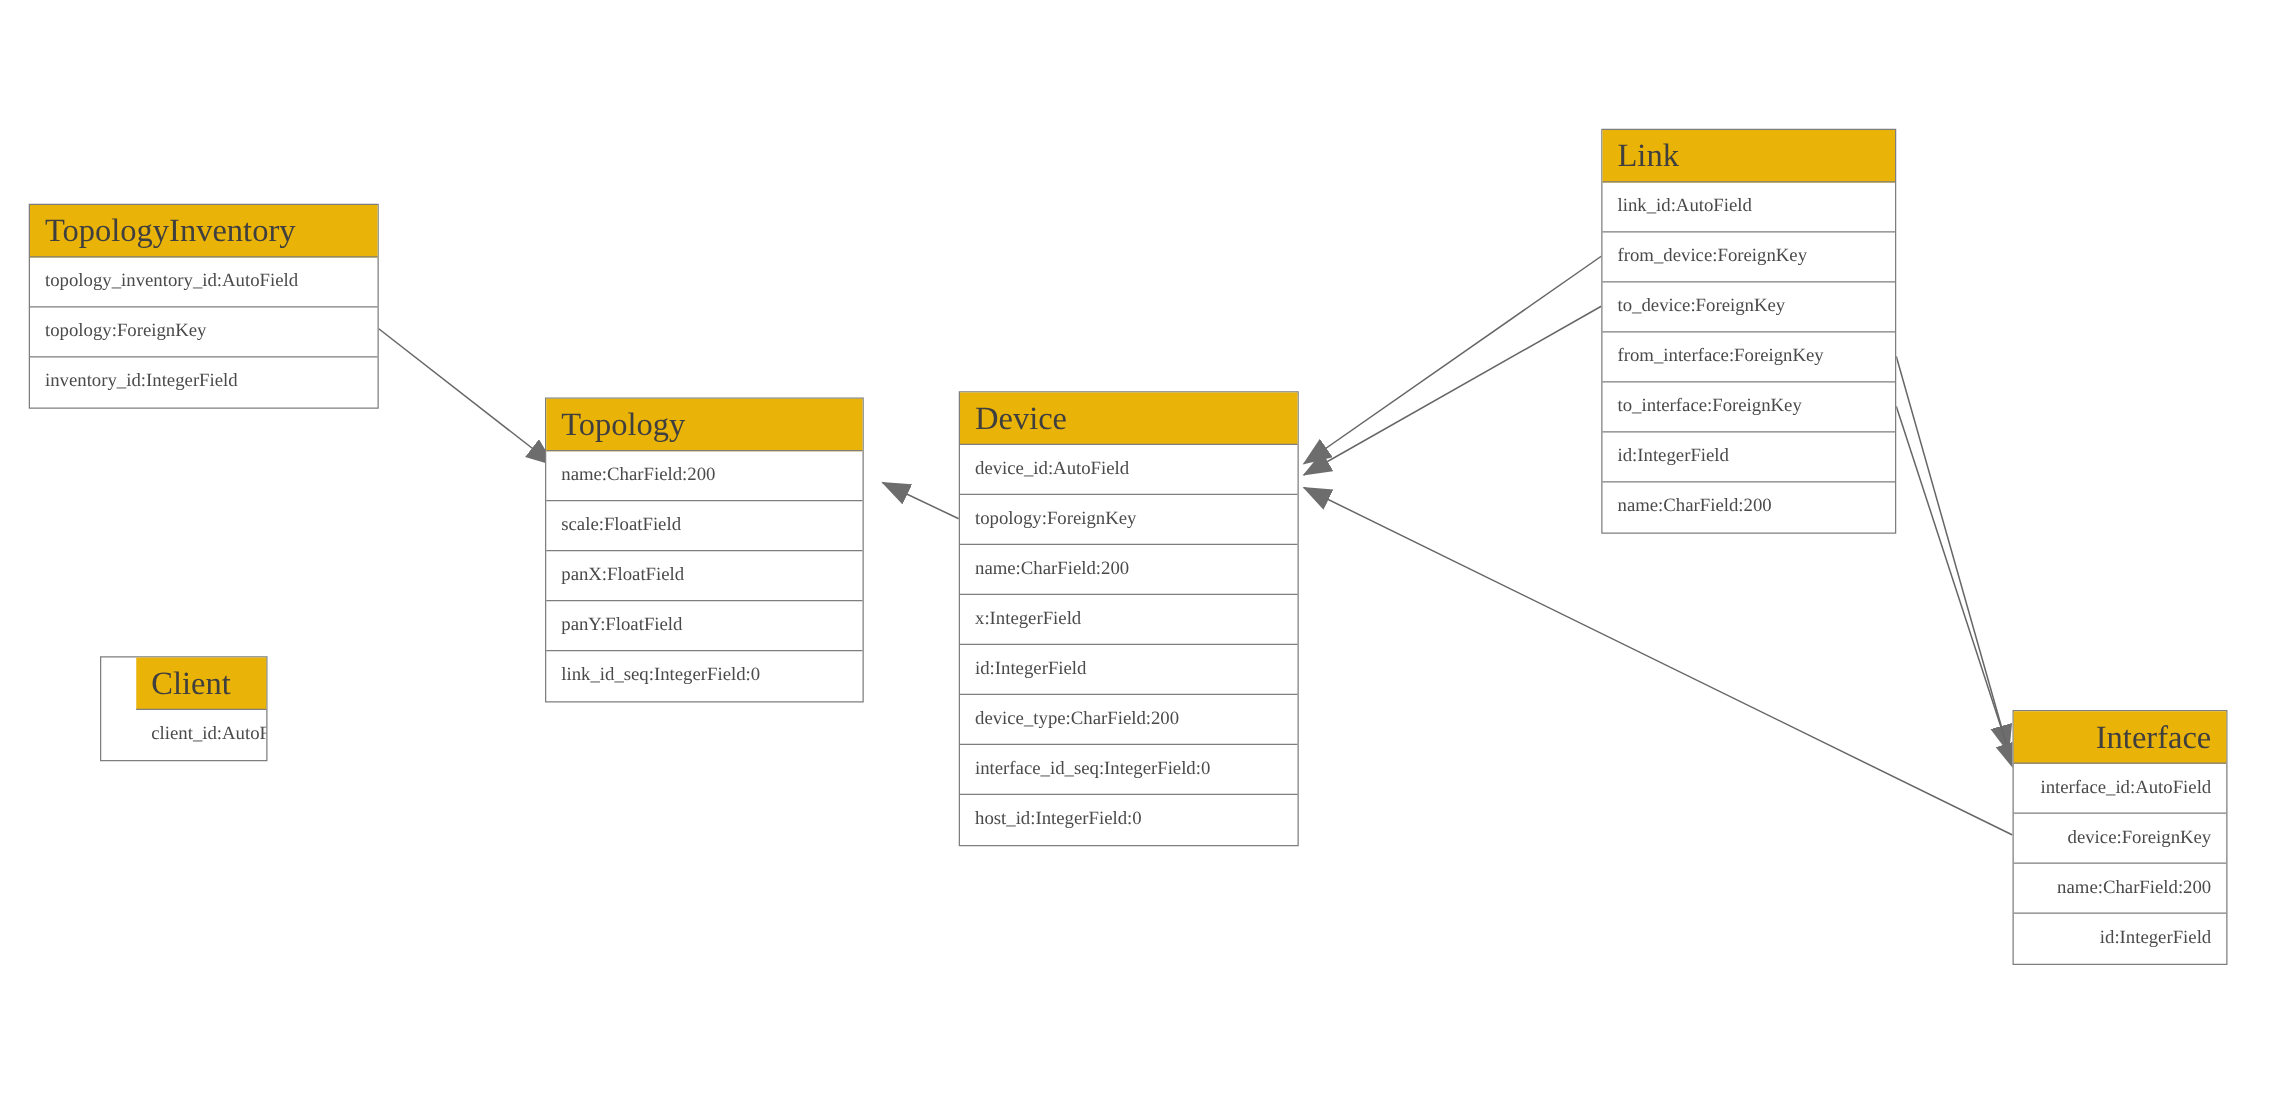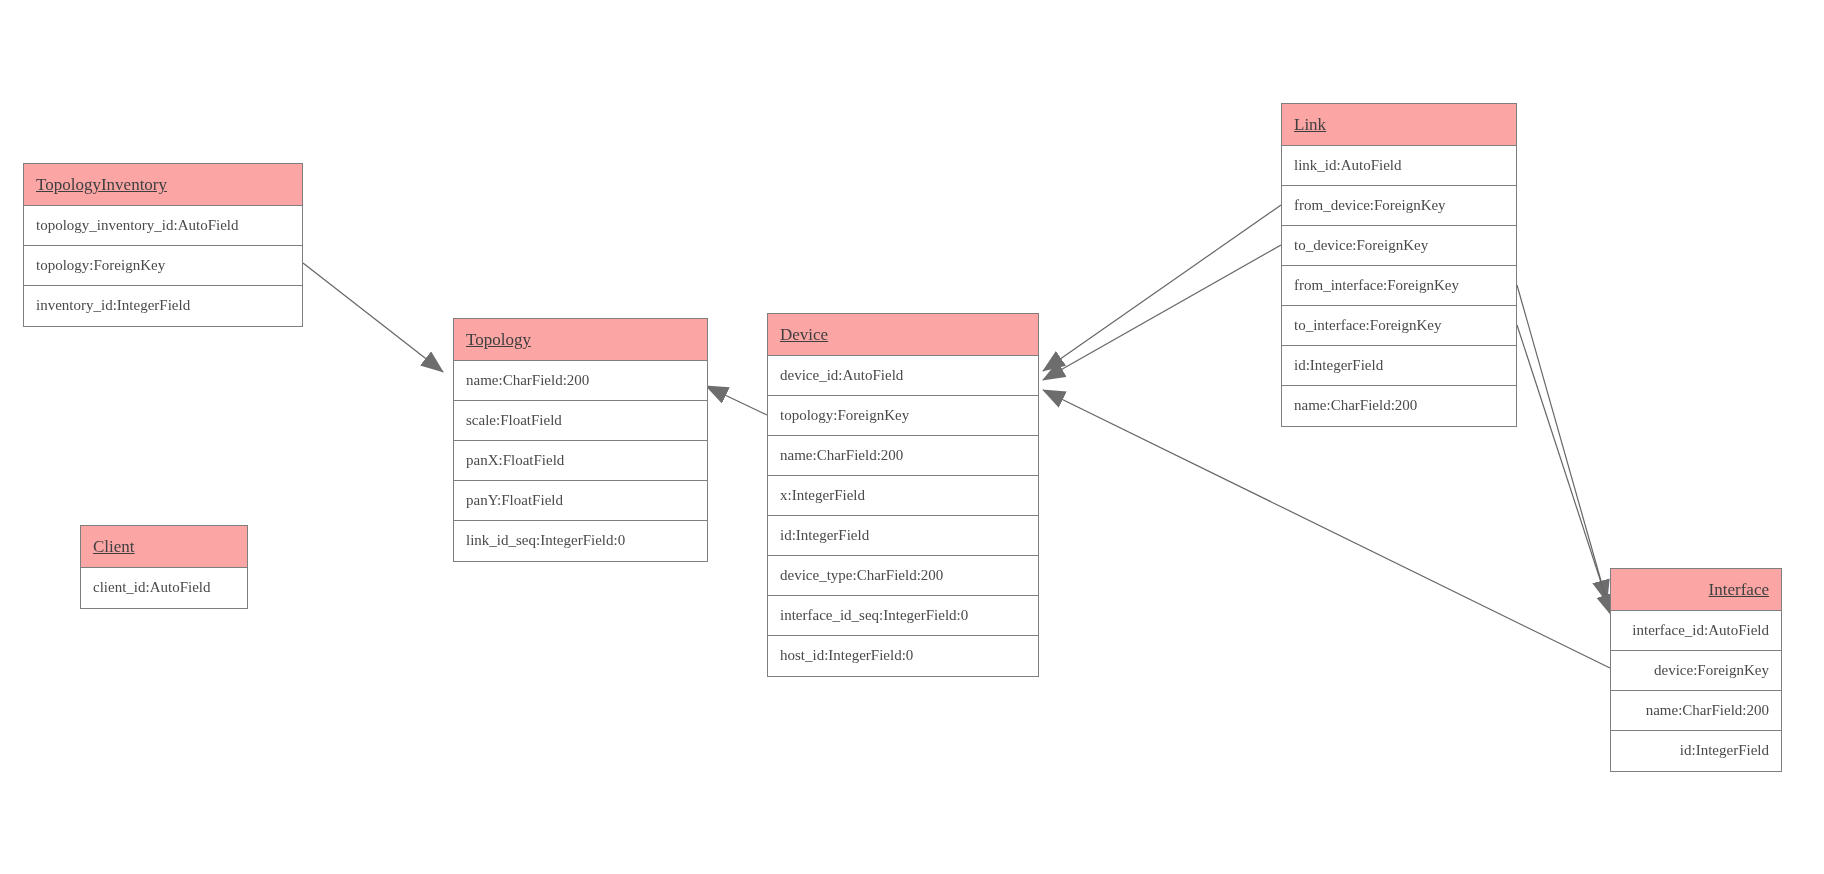--- a/index.html
+++ b/index.html
@@ -27,27 +27,26 @@
     position: absolute;
     box-sizing: border-box;
     border: 1.5px solid #7e7e7e;
     background: #ffffff;
   }
   .entity-header {
     box-sizing: border-box;
     height: 42px;
     line-height: 41px;
     padding: 0 12px;
-    background: #fca5a5;
+    background: #eab308;
     border-bottom: 1.5px solid #7e7e7e;
-    font-size: 17px;
+    font-size: 26px;
     color: #3f3f3f;
     white-space: nowrap;
     overflow: hidden;
-    text-decoration: underline;
   }
   .entity-row {
     box-sizing: border-box;
     height: 40px;
     line-height: 39px;
     padding: 0 12px;
     border-bottom: 1.2px solid #7e7e7e;
     font-size: 15px;
     color: #4a4a4a;
     white-space: nowrap;
@@ -82,29 +81,29 @@
         <line class="edge-line" x1="1517" y1="325" x2="1612" y2="616" stroke="#666666" marker-end="url(#arrowhead)"></line>
       </g>
   </svg>
   <div id="entities">
       <div class="entity" style="left: 23px; top: 163px; width: 280px;">
         <div class="entity-header" style="height: 42px; line-height: 41px;">TopologyInventory</div>
         <div class="entity-row" style="height: 40px; line-height: 39px;">topology_inventory_id:AutoField</div>
         <div class="entity-row" style="height: 40px; line-height: 39px;">topology:ForeignKey</div>
         <div class="entity-row" style="height: 40px; line-height: 39px;">inventory_id:IntegerField</div>
       </div>
-      <div class="entity" style="left: 453px; top: 318px; width: 255px;">
+      <div class="entity" style="left: 436px; top: 318px; width: 255px;">
         <div class="entity-header" style="height: 42px; line-height: 41px;">Topology</div>
         <div class="entity-row" style="height: 40px; line-height: 39px;">name:CharField:200</div>
         <div class="entity-row" style="height: 40px; line-height: 39px;">scale:FloatField</div>
         <div class="entity-row" style="height: 40px; line-height: 39px;">panX:FloatField</div>
         <div class="entity-row" style="height: 40px; line-height: 39px;">panY:FloatField</div>
         <div class="entity-row" style="height: 40px; line-height: 39px;">link_id_seq:IntegerField:0</div>
       </div>
-      <div class="entity" style="left: 80px; top: 525px; width: 168px;">
+      <div class="entity" style="left: 80px; top: 525px; width: 134px; padding-left: 28px;">
         <div class="entity-header" style="height: 42px; line-height: 41px;">Client</div>
         <div class="entity-row" style="height: 40px; line-height: 39px;">client_id:AutoField</div>
       </div>
       <div class="entity" style="left: 767px; top: 313px; width: 272px;">
         <div class="entity-header" style="height: 42px; line-height: 41px;">Device</div>
         <div class="entity-row" style="height: 40px; line-height: 39px;">device_id:AutoField</div>
         <div class="entity-row" style="height: 40px; line-height: 39px;">topology:ForeignKey</div>
         <div class="entity-row" style="height: 40px; line-height: 39px;">name:CharField:200</div>
         <div class="entity-row" style="height: 40px; line-height: 39px;">x:IntegerField</div>
         <div class="entity-row" style="height: 40px; line-height: 39px;">id:IntegerField</div>

